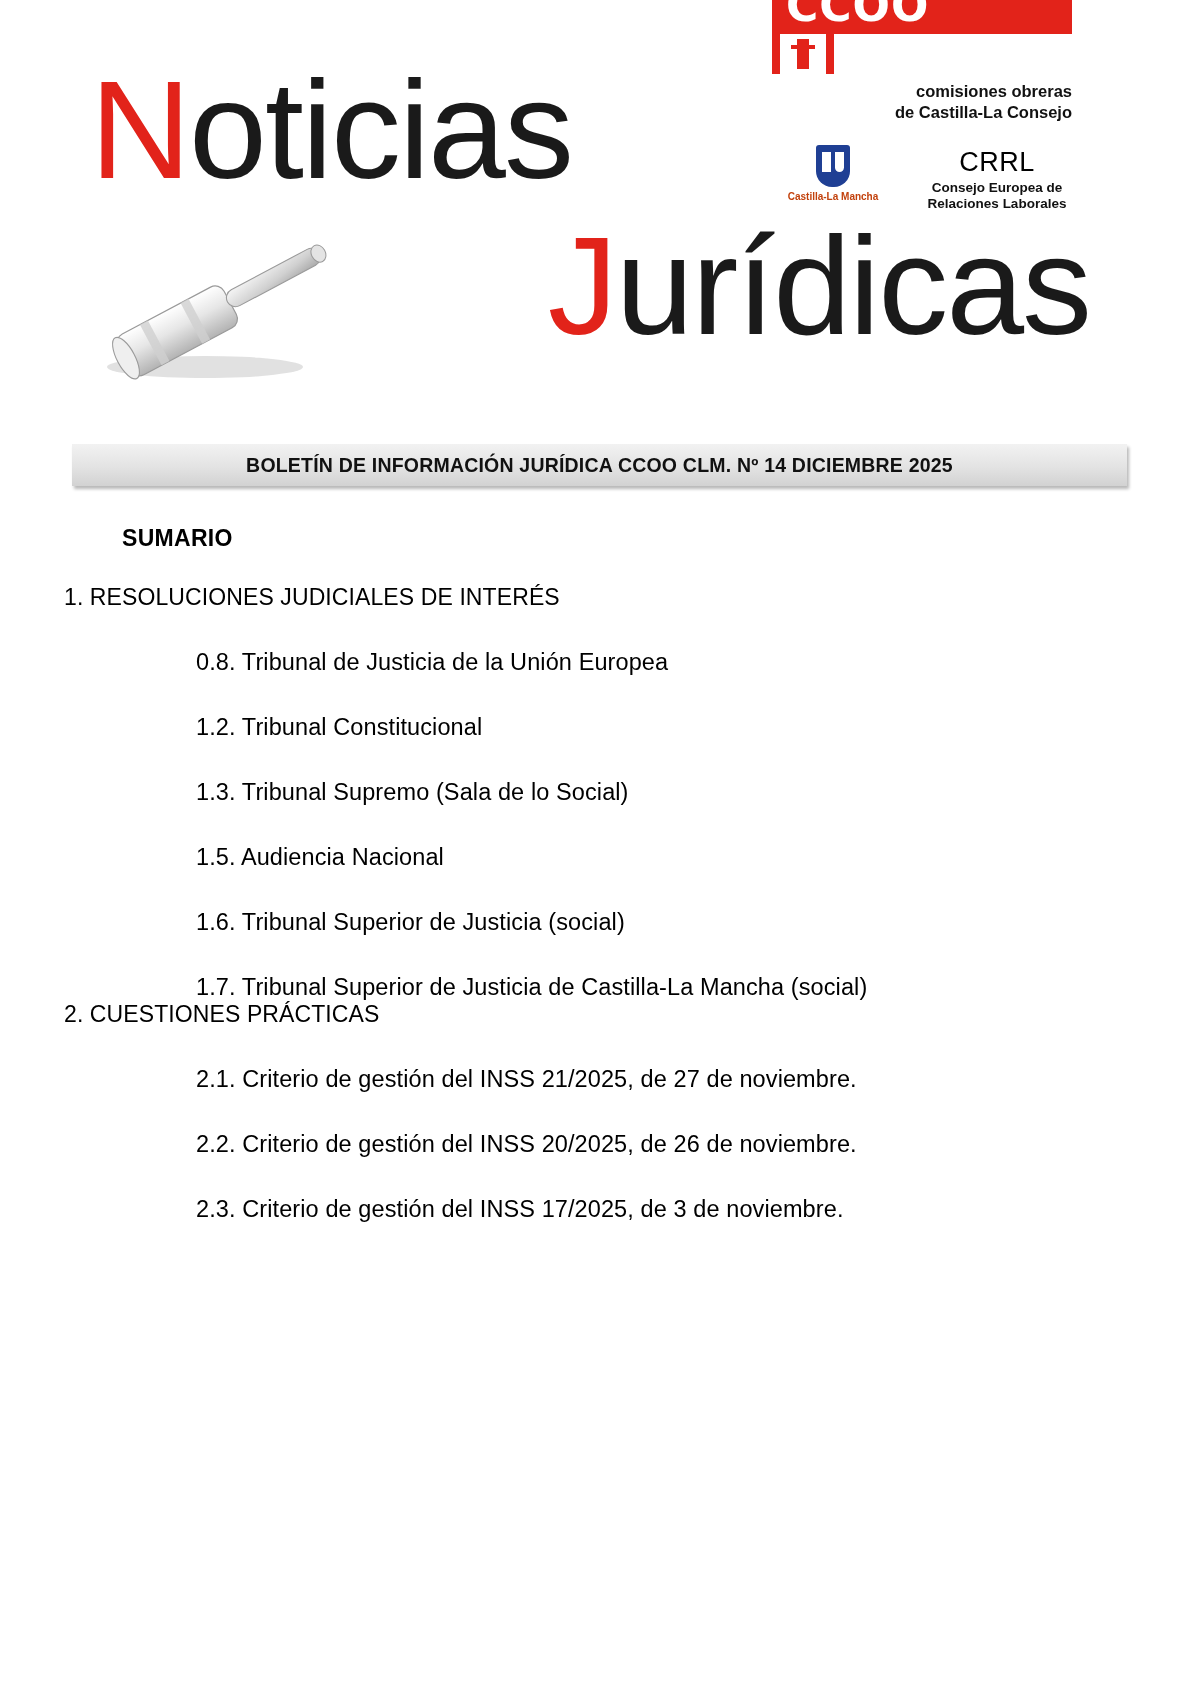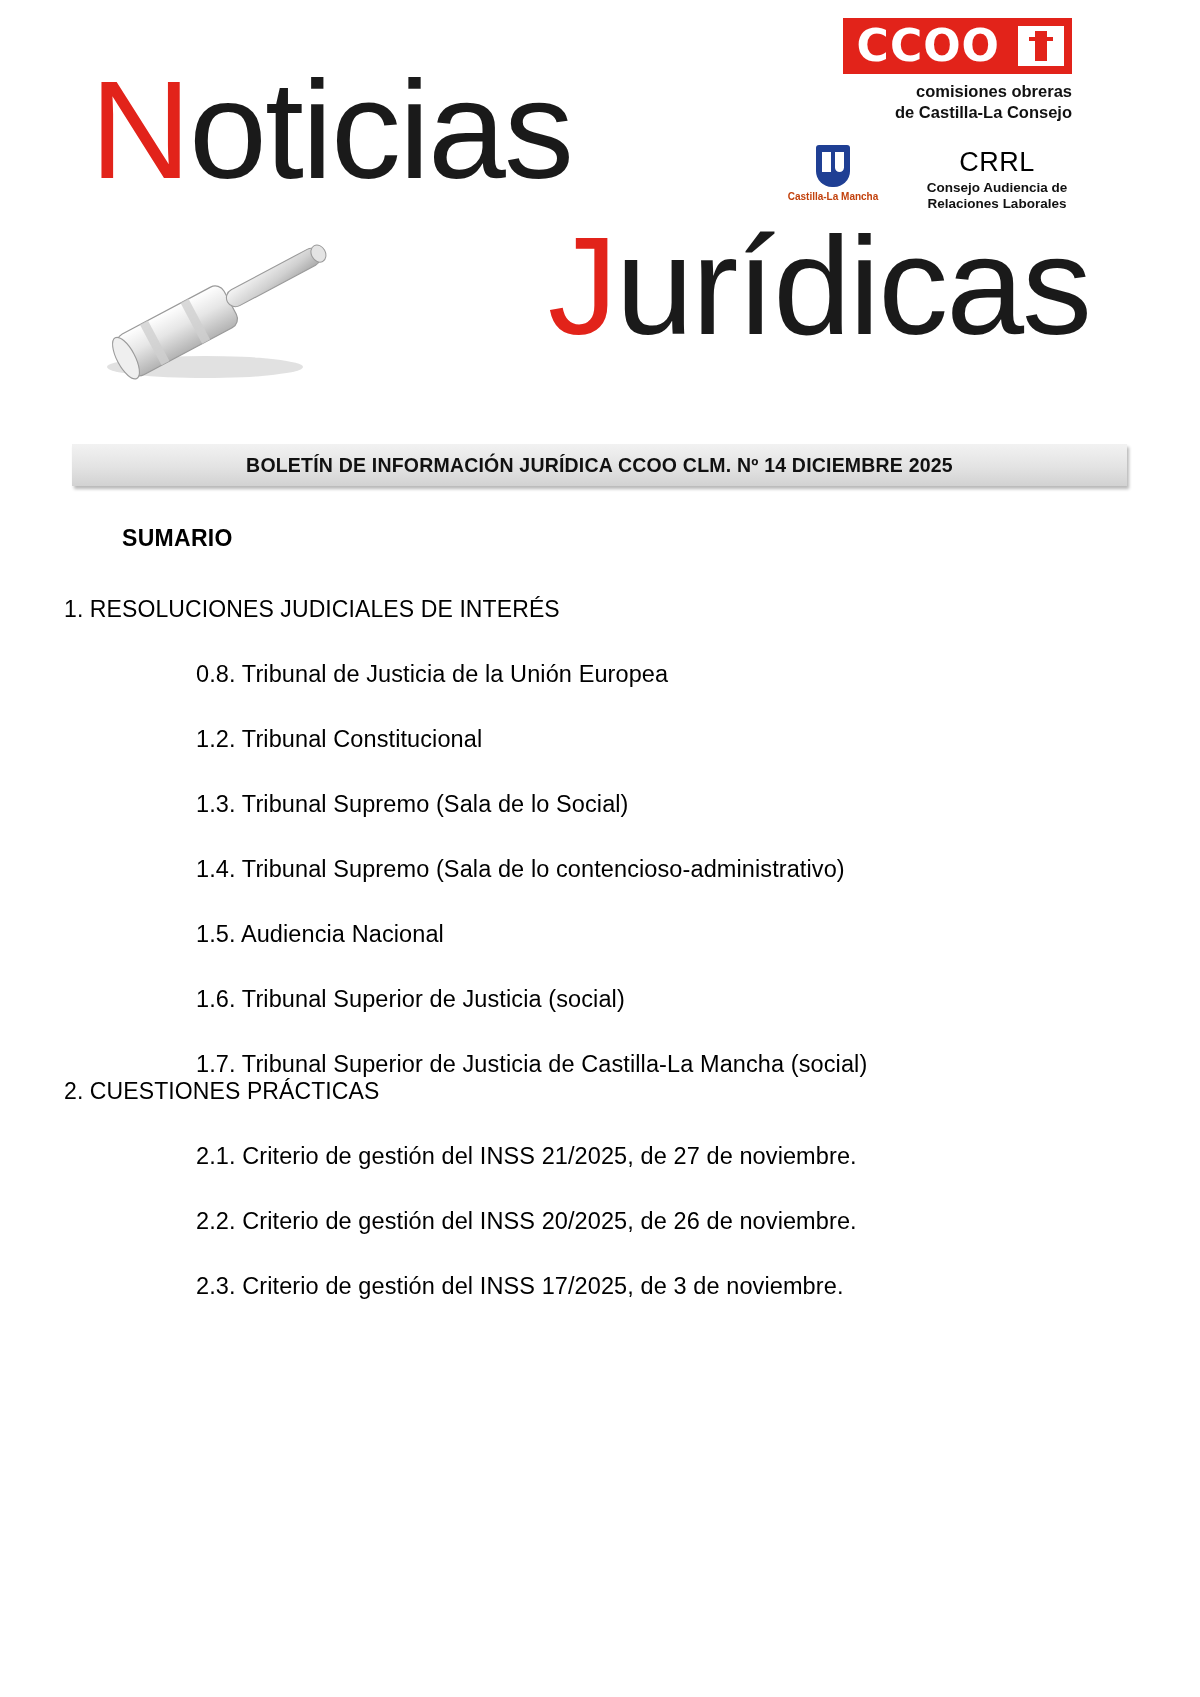--- a/index.html
+++ b/index.html
@@ -28,20 +28,21 @@
     top: 18px;
     right: 128px;
     width: 300px;
     text-align: center;
   }
   .ccoo-bar {
     display: flex;
     align-items: stretch;
     justify-content: flex-end;
     height: 56px;
+    flex-direction: column;
   }
   .ccoo-red {
     background: #e2231a;
     color: #ffffff;
     font-family: "DejaVu Sans", sans-serif;
     font-weight: bold;
     font-size: 44px;
     letter-spacing: 1px;
     line-height: 56px;
     padding: 0 10px 0 14px;
@@ -219,21 +220,21 @@
   .content {
     position: absolute;
     left: 0;
     top: 525px;
     width: 1200px;
   }
   .sumario-heading {
     font-size: 23px;
     font-weight: bold;
     margin-left: 122px;
-    margin-bottom: 44px;
+    margin-bottom: 32px;
     letter-spacing: 0.3px;
   }
   .section-title {
     font-size: 23px;
     margin-left: 64px;
     margin-bottom: 38px;
     letter-spacing: 0.1px;
   }
   .sub-item {
     font-size: 23.5px;
@@ -262,21 +263,21 @@
   </div>
 
   <div class="second-logos">
     <div class="clm-logo">
       <div class="clm-shield"></div>
       <div class="clm-name">Castilla-La Mancha</div>
     </div>
     <div class="crrl-logo">
       <div class="crrl-title">CRRL</div>
       <div class="crrl-sub">
-        <div>Consejo Audiencia de</div>
+        <div>Consejo Europea de</div>
         <div>Relaciones Laborales</div>
       </div>
     </div>
   </div>
 
   <div class="title-wrap">
     <div class="title-line1"><span class="cap-red">N</span><span class="cap-dark">oticias</span></div>
     <div class="title-line2"><span class="cap-red">J</span><span class="cap-dark">urídicas</span></div>
   </div>
 
@@ -312,21 +313,20 @@
 </div>
 
 <div class="content">
   <div class="sumario-heading">SUMARIO</div>
 
   <div>
     <div class="section-title">1. RESOLUCIONES JUDICIALES DE INTERÉS</div>
     <div class="sub-item">0.8. Tribunal de Justicia de la Unión Europea</div>
     <div class="sub-item">1.2. Tribunal Constitucional</div>
     <div class="sub-item">1.3. Tribunal Supremo (Sala de lo Social)</div>
-    <div class="sub-item">1.4. Tribunal Supremo (Sala de lo contencioso-administrativo)</div>
     <div class="sub-item">1.5. Audiencia Nacional</div>
     <div class="sub-item">1.6. Tribunal Superior de Justicia (social)</div>
     <div class="sub-item">1.7. Tribunal Superior de Justicia de Castilla-La Mancha (social)</div>
   </div>
 
   <div>
     <div class="section-title">2. CUESTIONES PRÁCTICAS</div>
     <div class="sub-item">2.1. Criterio de gestión del INSS 21/2025, de 27 de noviembre.</div>
     <div class="sub-item">2.2. Criterio de gestión del INSS 20/2025, de 26 de noviembre.</div>
     <div class="sub-item">2.3. Criterio de gestión del INSS 17/2025, de 3 de noviembre.</div>

